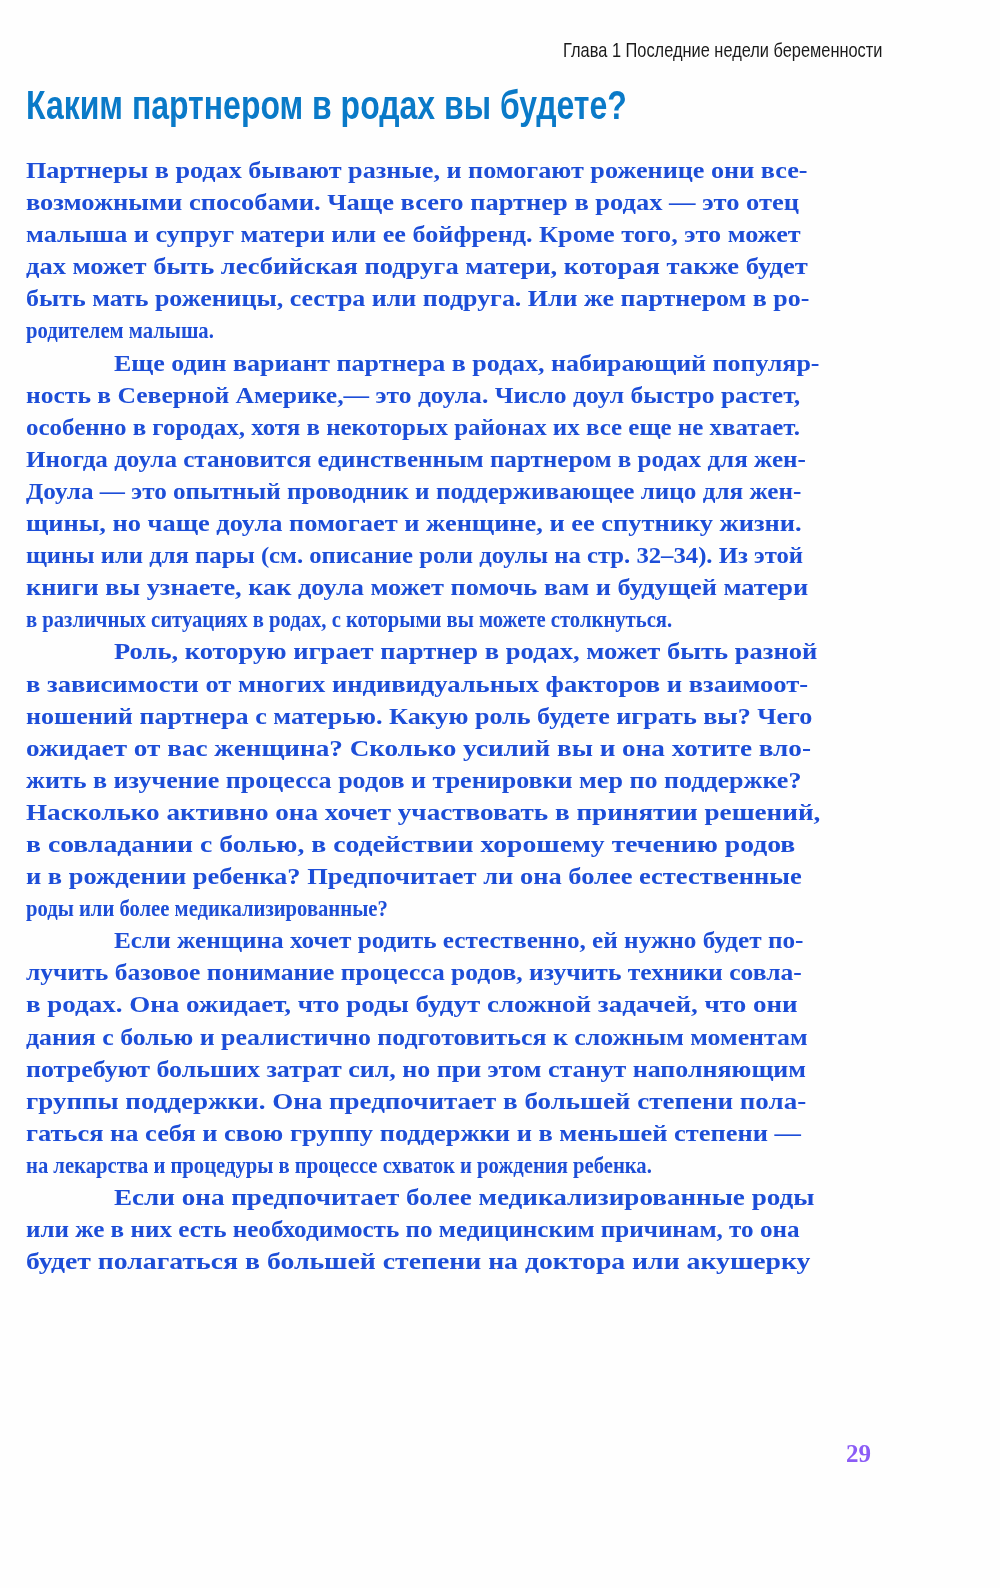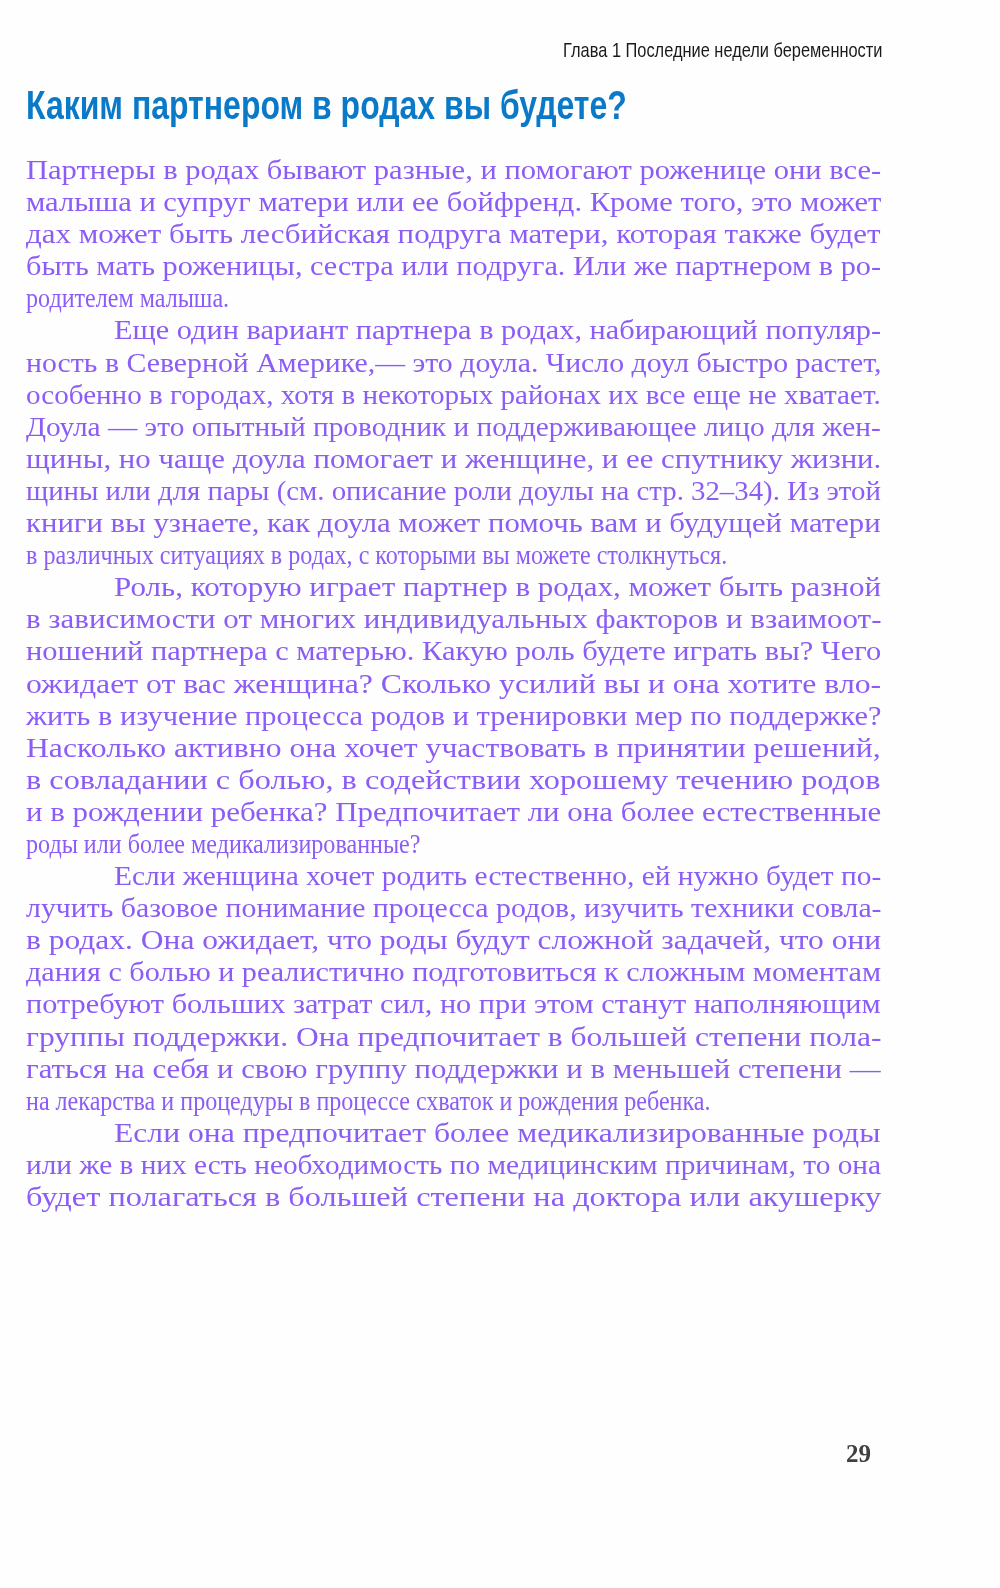--- a/index.html
+++ b/index.html
@@ -10,52 +10,54 @@
     font-family: "Liberation Sans", sans-serif; font-size: 21px; color: #1a1a1a;
     transform: scaleX(0.78); transform-origin: right center; white-space: nowrap;
   }
   .title {
     position: absolute; left: 26px; top: 82px;
     font-family: "Liberation Sans", sans-serif; font-weight: bold; font-size: 41px;
     color: #0a7ac8; transform: scaleX(0.78); transform-origin: left center; white-space: nowrap; margin: 0;
   }
   .body-text {
     position: absolute; left: 26px; top: 154px; width: 855px;
-    font-family: "Liberation Serif", serif; font-size: 28px; line-height: 32.1px; color: #8b5cf6;
+    font-family: "Liberation Serif", serif; font-size: 24px; line-height: 32.1px; color: #1d4ed8; font-weight: bold;
   }
   .body-text .line {
     display: block; height: 32.1px; white-space: nowrap;
     text-align: justify; text-align-last: justify;
   }
   .body-text .line.last { text-align-last: left; }
   .body-text .line.indent { padding-left: 88px; }
   .line-inner { display: inline-block; transform-origin: left center; }
   .page-number {
     position: absolute; top: 1440px; left: 846px;
-    font-family: "Liberation Serif", serif; font-weight: bold; font-size: 25px; color: #404040;
+    font-family: "Liberation Serif", serif; font-weight: bold; font-size: 25px; color: #8b5cf6;
   }
 </style>
 </head>
 <body>
 
 <div class="page">
   <div class="running-head">Глава 1  Последние недели беременности</div>
   <h1 class="title">Каким партнером в родах вы будете?</h1>
   <div class="body-text" id="body-text">
       <div>
         <span class="line"><span class="line-inner" style="transform: scaleX(1.0906);">Партнеры в родах бывают разные, и помогают роженице они все-</span></span>
+        <span class="line"><span class="line-inner" style="transform: scaleX(1.1032);">возможными способами. Чаще всего партнер в родах — это отец</span></span>
         <span class="line"><span class="line-inner" style="transform: scaleX(1.0906);">малыша и супруг матери или ее бойфренд. Кроме того, это может</span></span>
         <span class="line"><span class="line-inner" style="transform: scaleX(1.1047);">дах может быть лесбийская подруга матери, которая также будет</span></span>
         <span class="line"><span class="line-inner" style="transform: scaleX(1.0809);">быть мать роженицы, сестра или подруга. Или же партнером в ро-</span></span>
         <span class="line last"><span class="line-inner" style="transform: scaleX(0.86);">родителем малыша.</span></span>
       </div>
       <div>
         <span class="line indent"><span class="line-inner" style="transform: scaleX(1.0818);">Еще один вариант партнера в родах, набирающий популяр-</span></span>
         <span class="line"><span class="line-inner" style="transform: scaleX(1.0648);">ность в Северной Америке,— это доула. Число доул быстро растет,</span></span>
         <span class="line"><span class="line-inner" style="transform: scaleX(1.0389);">особенно в городах, хотя в некоторых районах их все еще не хватает.</span></span>
+        <span class="line"><span class="line-inner" style="transform: scaleX(1.0452);">Иногда доула становится единственным партнером в родах для жен-</span></span>
         <span class="line"><span class="line-inner" style="transform: scaleX(1.0478);">Доула — это опытный проводник и поддерживающее лицо для жен-</span></span>
         <span class="line"><span class="line-inner" style="transform: scaleX(1.1004);">щины, но чаще доула помогает и женщине, и ее спутнику жизни.</span></span>
         <span class="line"><span class="line-inner" style="transform: scaleX(1.0289);">щины или для пары (см. описание роли доулы на стр. 32–34). Из этой</span></span>
         <span class="line"><span class="line-inner" style="transform: scaleX(1.0976);">книги вы узнаете, как доула может помочь вам и будущей матери</span></span>
         <span class="line last"><span class="line-inner" style="transform: scaleX(0.86);">в различных ситуациях в родах, с которыми вы можете столкнуться.</span></span>
       </div>
       <div>
         <span class="line indent"><span class="line-inner" style="transform: scaleX(1.1068);">Роль, которую играет партнер в родах, может быть разной</span></span>
         <span class="line"><span class="line-inner" style="transform: scaleX(1.1061);">в зависимости от многих индивидуальных факторов и взаимоот-</span></span>
         <span class="line"><span class="line-inner" style="transform: scaleX(1.0878);">ношений партнера с матерью. Какую роль будете играть вы? Чего</span></span>

